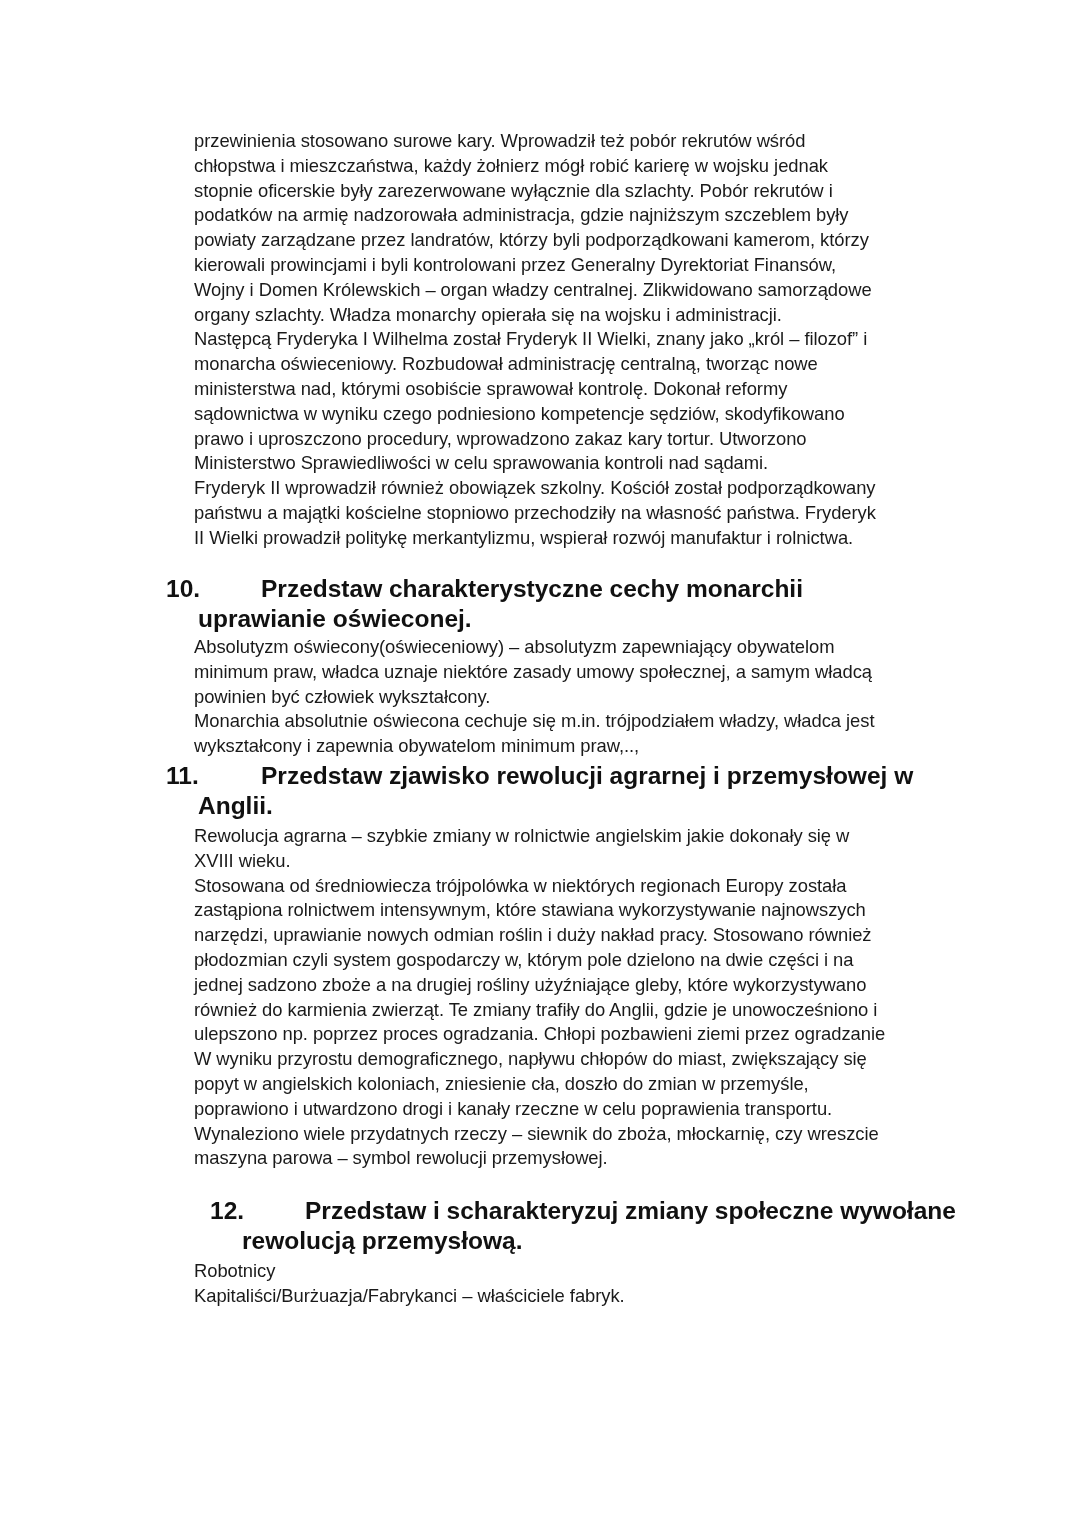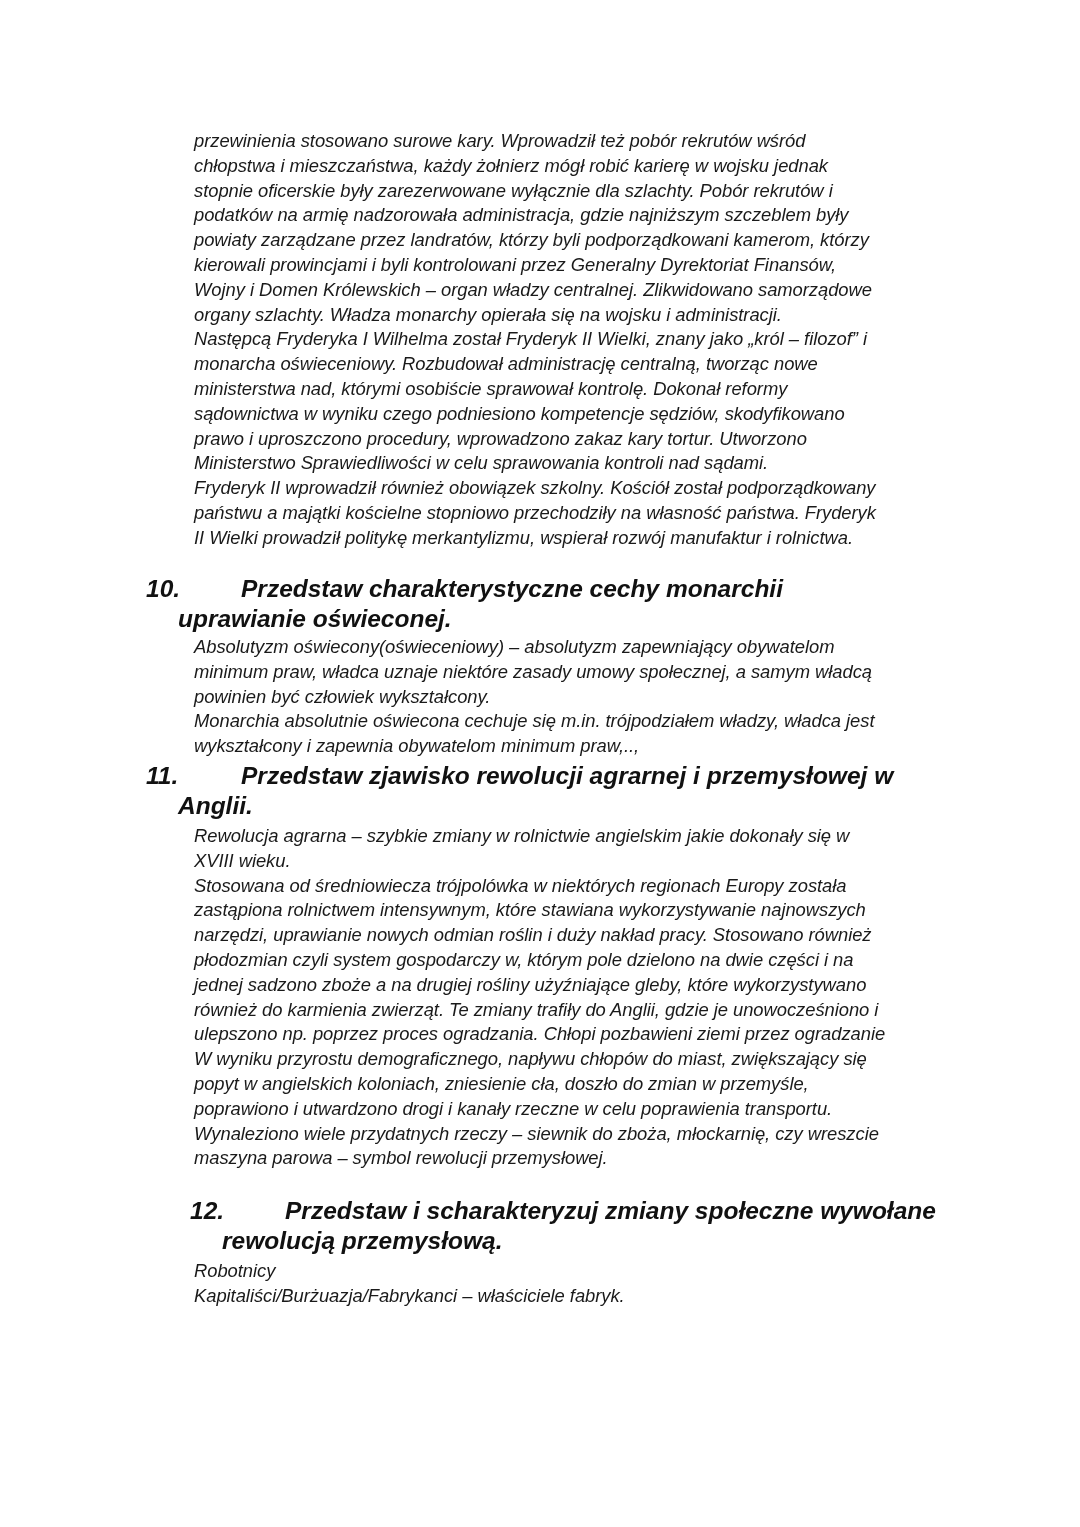--- a/index.html
+++ b/index.html
@@ -14,36 +14,35 @@
       overflow: hidden;
       color: #1a1a1a;
       font-family: "Liberation Sans", sans-serif;
     }
     .page {
       position: absolute;
       left: 0;
       top: 0;
       width: 896px;
       height: 1527px;
-      font-style: italic;
     }
     .block {
       position: absolute;
       left: 194px;
       width: 780px;
     }
     .line {
       font-size: 18.4px;
       line-height: 24.8px;
       white-space: nowrap;
       letter-spacing: -0.05px;
     }
     .heading {
       position: absolute;
-      left: 146px;
+      left: 166px;
       width: 820px;
       font-weight: bold;
       font-size: 24.5px;
       line-height: 30px;
       white-space: nowrap;
       color: #111111;
     }
     .heading .num {
       display: inline-block;
       width: 95px;

